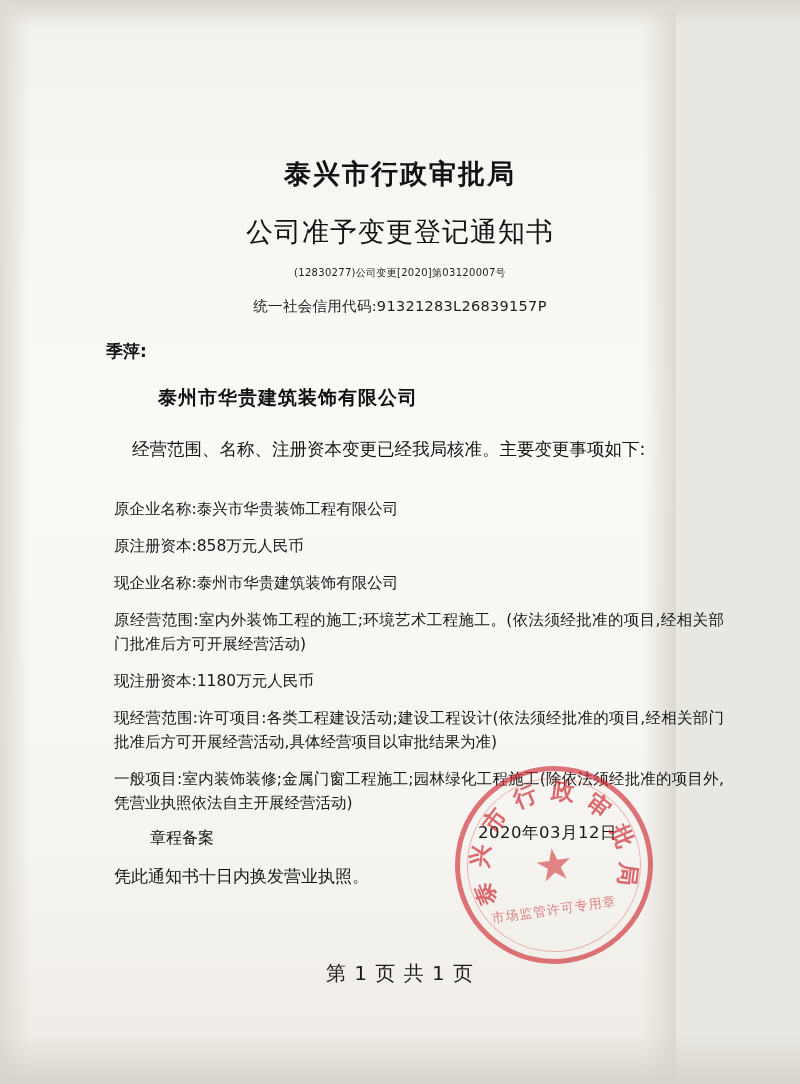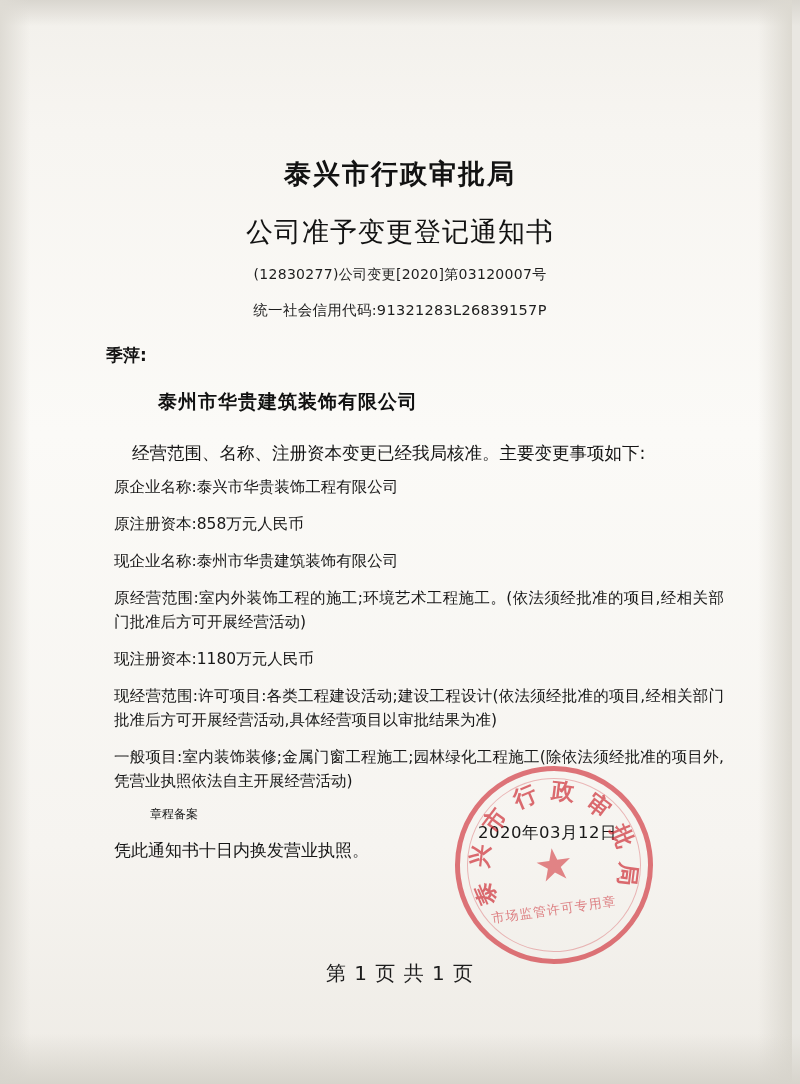--- a/index.html
+++ b/index.html
@@ -8,21 +8,21 @@
   }
   body {
     width: 800px;
     height: 1084px;
     background: #e9e7e2;
     font-family: "DejaVu Sans", "Liberation Sans", sans-serif;
     overflow: hidden;
   }
   #page {
     position: relative;
-    width: 792px;
+    width: 676px;
     height: 1084px;
     background:
       linear-gradient(180deg, #f2f0eb 0%, #f7f5f1 12%, #fbfaf7 40%, #f6f4f0 78%, #eeebe5 100%);
   }
   
   .edge-top {
     position: absolute; left: 0; top: 0; width: 800px; height: 26px;
     background: linear-gradient(180deg, #d9d6cf 0%, rgba(240,238,232,0) 100%);
   }
   .edge-left {
@@ -58,21 +58,21 @@
   .title2 {
     text-align: center;
     font-weight: normal;
     font-size: 27px;
     letter-spacing: 1px;
     margin-top: 22px;
     color: #121212;
   }
   .subline {
     text-align: center;
-    font-size: 14px;
+    font-size: 10px;
     margin-top: 16px;
     color: #1d1d1d;
     letter-spacing: 0.3px;
   }
   .subline2 {
     text-align: center;
     font-size: 14.5px;
     margin-top: 17px;
     color: #1d1d1d;
     letter-spacing: 0.3px;
@@ -110,21 +110,21 @@
     margin-top: 24px;
     font-size: 17.5px;
     line-height: 1.6;
     margin-left: 62px;
     margin-right: 30px;
     text-indent: 36px;
     color: #141414;
   }
 
   .field-list {
-    margin-top: 8px;
+    margin-top: 34px;
     margin-left: 80px;
     margin-right: 42px;
   }
   .field {
     font-size: 15.5px;
     line-height: 1.55;
     color: #171717;
     margin-bottom: 13px;
     text-align: justify;
   }
@@ -133,21 +133,21 @@
   .para-also {
     margin-top: 16px;
     margin-left: 62px;
     font-size: 17px;
     text-indent: 34px;
     color: #151515;
   }
   .item-record {
     margin-top: 8px;
     margin-left: 116px;
-    font-size: 12px;
+    font-size: 16px;
     color: #151515;
   }
   .para-final {
     margin-top: 16px;
     margin-left: 80px;
     font-size: 17px;
     color: #151515;
   }
 
   .date {

